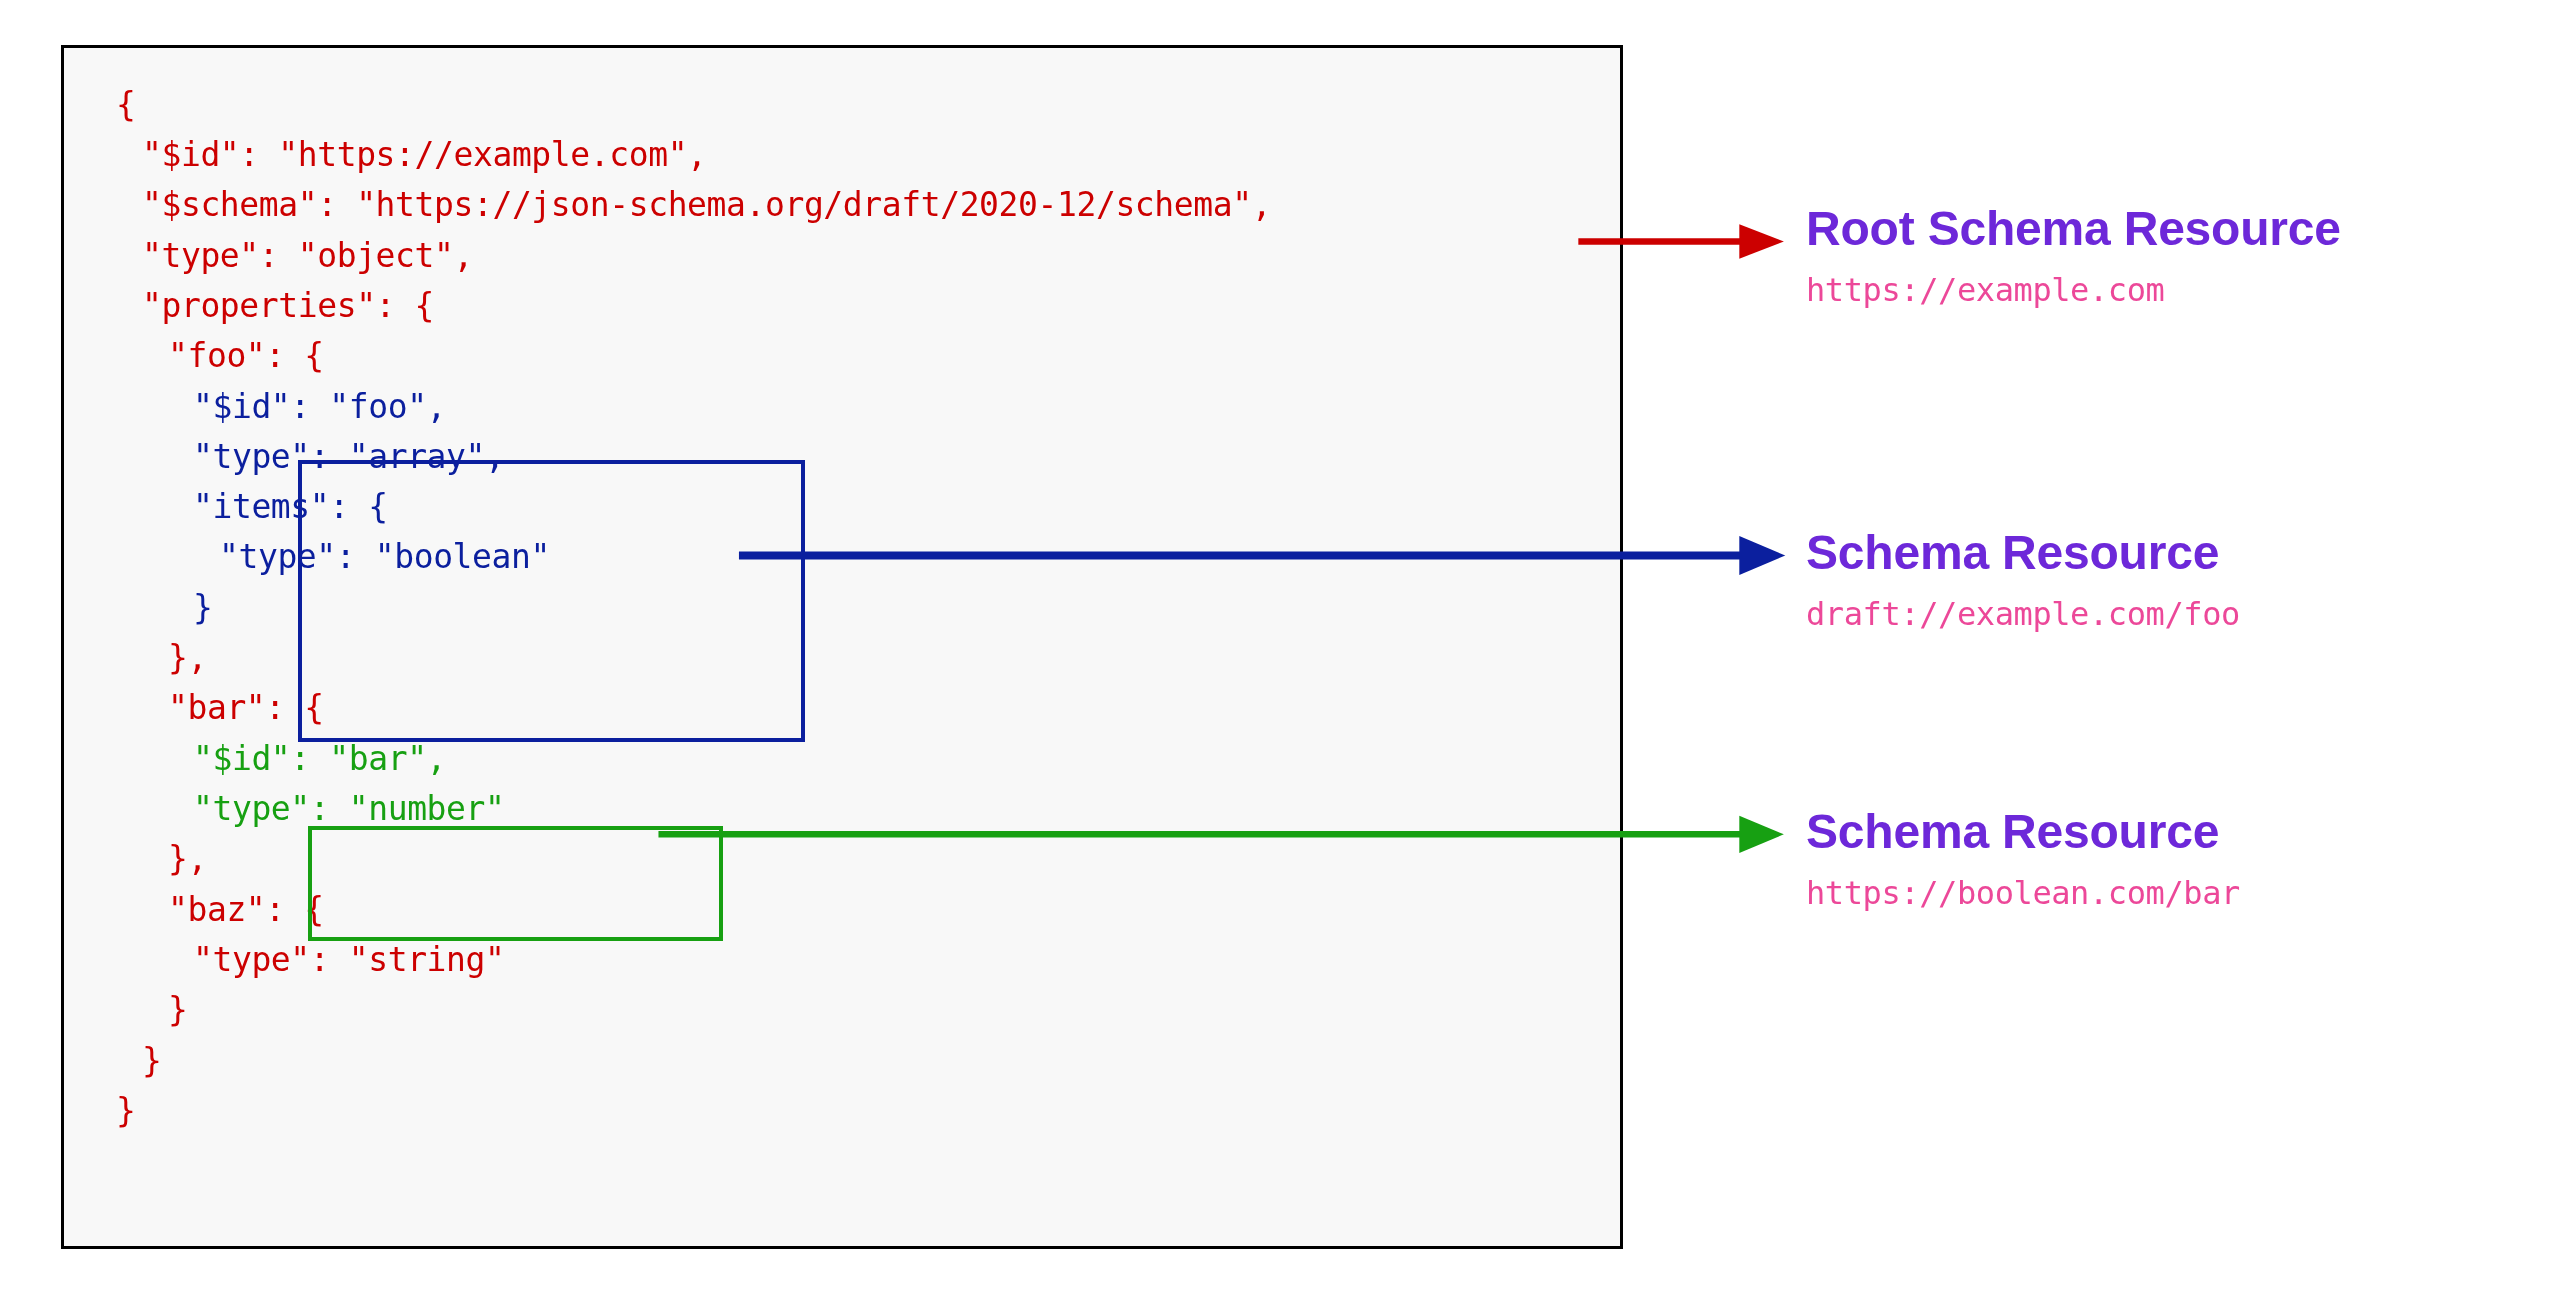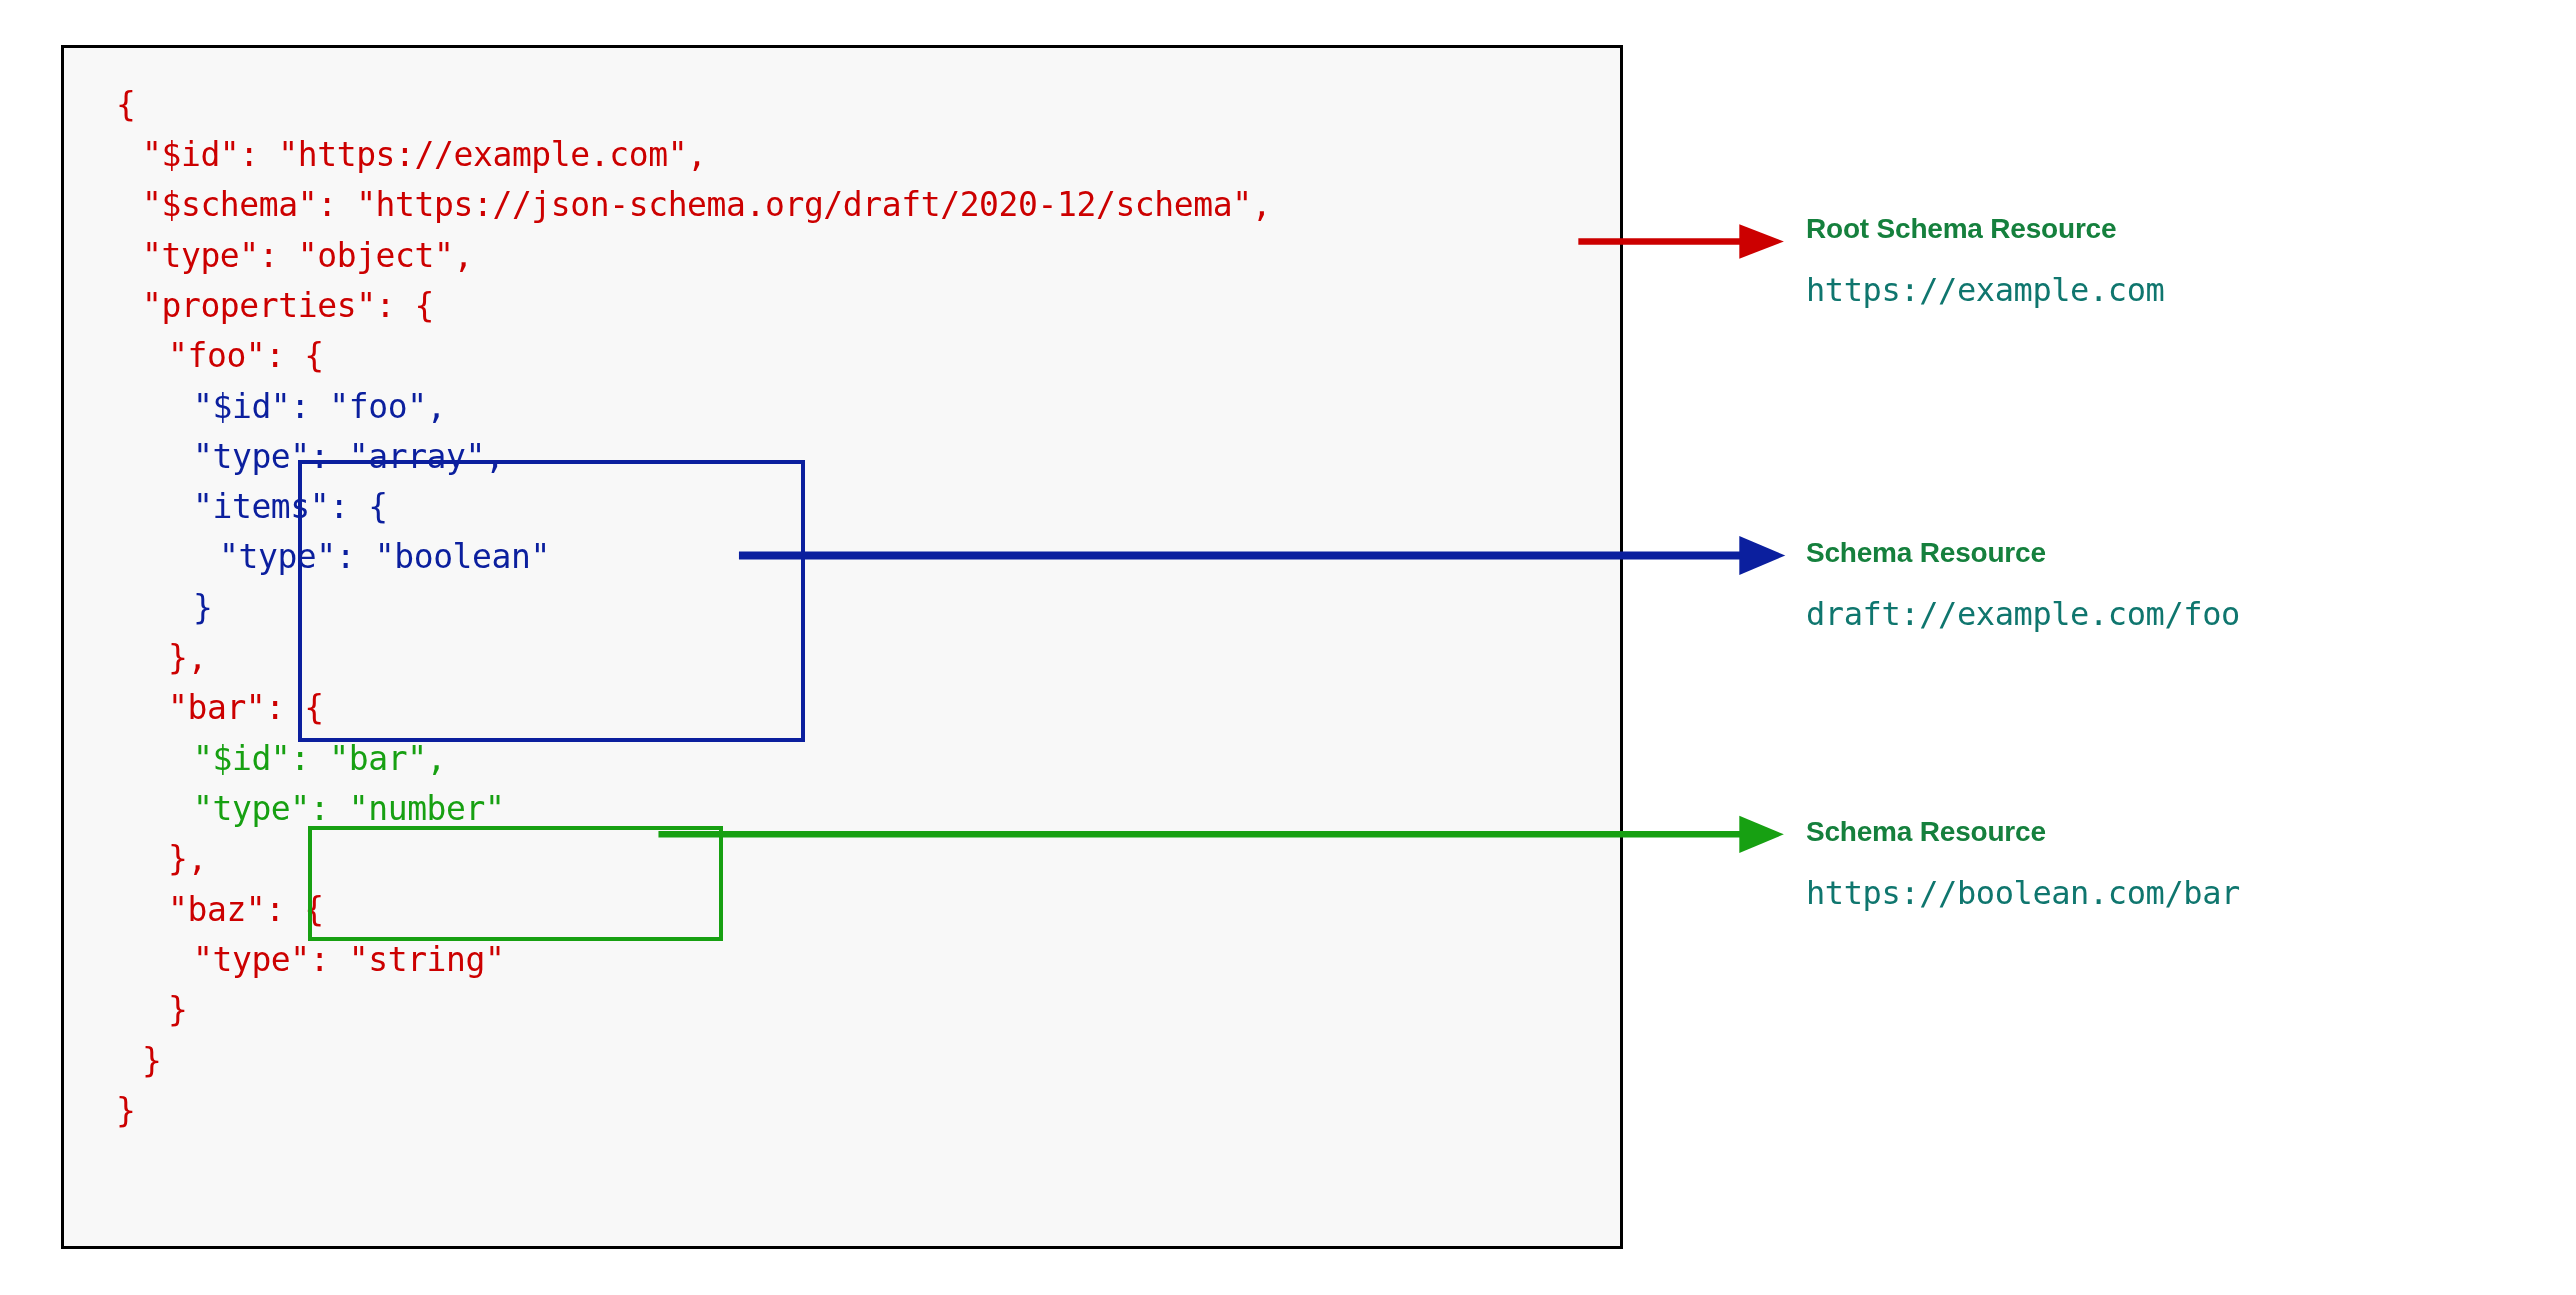--- a/index.html
+++ b/index.html
@@ -82,32 +82,32 @@
   }
 
   
   .label-group {
     position: absolute;
     left: 1806px;
   }
   .label-title {
     font-family: "Liberation Sans", sans-serif;
     font-weight: bold;
-    font-size: 28px;
+    font-size: 48px;
     line-height: 46px;
-    color: #15803d;
+    color: #6d28d9;
     letter-spacing: -0.2px;
     white-space: nowrap;
   }
   .label-uri {
     margin-top: 18.7px;
     font-family: "DejaVu Sans Mono", "Liberation Mono", monospace;
     font-size: 32px;
     line-height: 39px;
-    color: #0f766e;
+    color: #ec4899;
     letter-spacing: -0.4px;
     white-space: nowrap;
   }
   #label-root { top: 206px; }
   #label-foo  { top: 530px; }
   #label-bar  { top: 809px; }
 </style>
 </head>
 <body>
 

